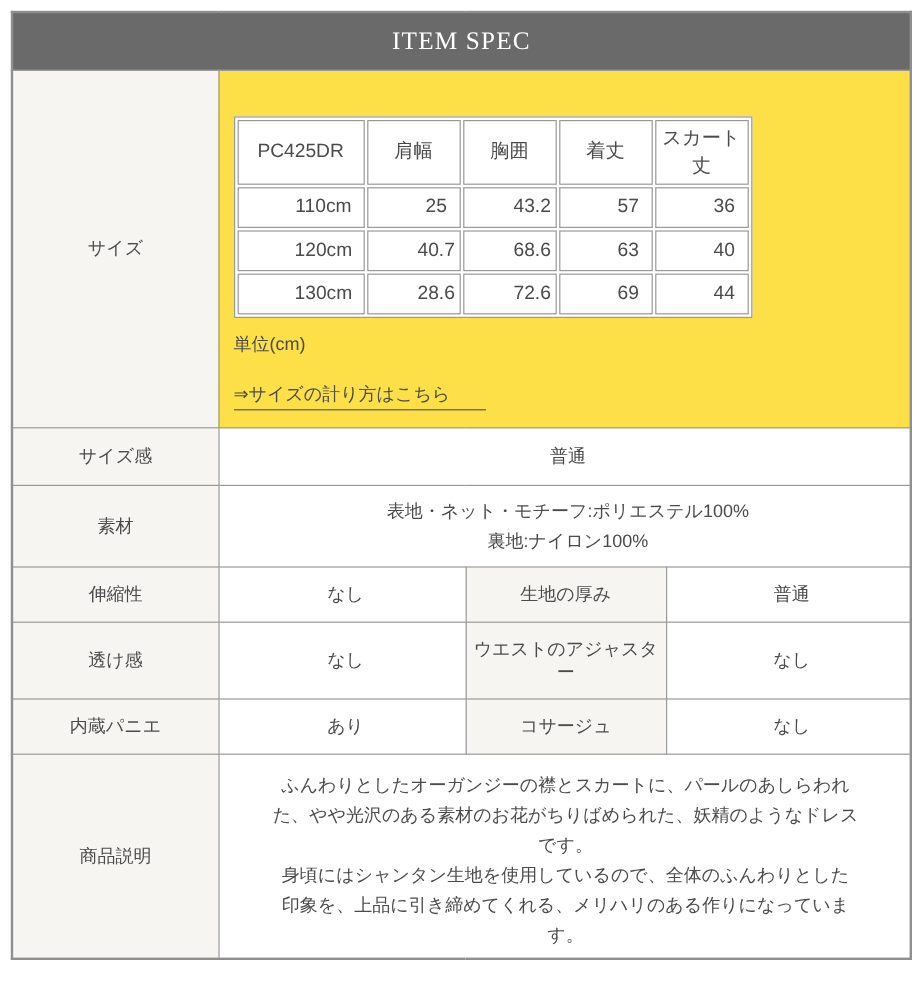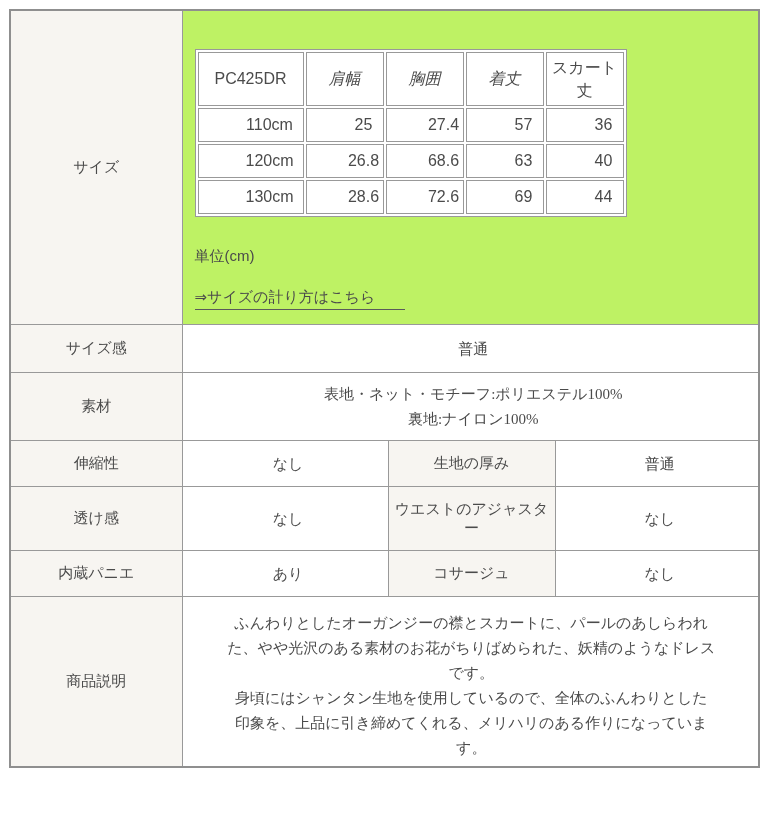--- a/index.html
+++ b/index.html
@@ -46,34 +46,34 @@
   }
   td.value{
     background:#ffffff;
     font-size:15px;
     padding:4px 16px 4px 22px;
     line-height:25px;
     text-align:center;
   }
   .pre{white-space:pre-line;}
   tr.r-feel{height:48px;}
-  tr.r-material{height:68px;font-family:Liberation Serif, serif;}
+  tr.r-material{height:68px;}
   tr.r-s0{height:46px;}
   tr.r-s1{height:64px;}
   tr.r-s2{height:46px;}
   tr.r-s3{height:46px;}
   td.desc{
     padding:10px 20px 6px 22px;
     line-height:25px;
     vertical-align:top;
   }
   tr.r-desc td.desc{padding-top:13px;}
   
   td.size-content{
-    background:#bef264;
+    background:#fde047;
     padding:38px 18px 14px 12px;
     vertical-align:top;
   }
   table.sizetable{
     border-collapse:separate;
     border-spacing:2px;
     border:1px solid var(--border);
     background:#ffffff;
   }
   table.sizetable th,
@@ -82,24 +82,24 @@
     font-weight:normal;
     text-align:center;
     font-size:16px;
     line-height:1.45;
     padding:2px 2px;
     vertical-align:middle;
   }
   table.sizetable th{height:48px;}
   table.sizetable td{height:28px;padding-left:40px;}
   .col-model{width:100px;}
-  .col-m{width:72px;font-style:italic;}
+  .col-m{width:72px;}
   .col-skirt{width:72px;font-family:Liberation Serif, serif;}
   .unit-note{
-    margin-top:26px;
+    margin-top:10px;
     font-size:15px;
     line-height:26px;
   }
   a.measure-link{
     display:inline-block;
     color:var(--text);
     font-size:15px;
     line-height:24px;
     text-decoration:none;
     border-bottom:1px solid #5a5a5a;
@@ -113,43 +113,46 @@
 
 <div class="page">
   <table class="spec">
     <colgroup>
       <col style="width:172px">
       <col style="width:206px">
       <col style="width:167px">
       <col style="width:204px">
     </colgroup>
     <tbody>
+      <tr>
+        <th class="titlebar" colspan="4">ITEM SPEC</th>
+      </tr>
 
       <tr class="r-size">
         <td class="label">サイズ</td>
         <td class="size-content" colspan="3">
           <table class="sizetable">
             <tbody>
               <tr>
                 <th class="col-model">PC425DR</th>
                 <th class="col-m">肩幅</th>
                 <th class="col-m">胸囲</th>
                 <th class="col-m">着丈</th>
                 <th class="col-skirt">スカート丈</th>
               </tr>
               <tr>
                 <td>110cm</td>
                 <td>25</td>
-                <td>27.4</td>
+                <td>43.2</td>
                 <td>57</td>
                 <td>36</td>
               </tr>
               <tr>
                 <td>120cm</td>
-                <td>26.8</td>
+                <td>40.7</td>
                 <td>68.6</td>
                 <td>63</td>
                 <td>40</td>
               </tr>
               <tr>
                 <td>130cm</td>
                 <td>28.6</td>
                 <td>72.6</td>
                 <td>69</td>
                 <td>44</td>

